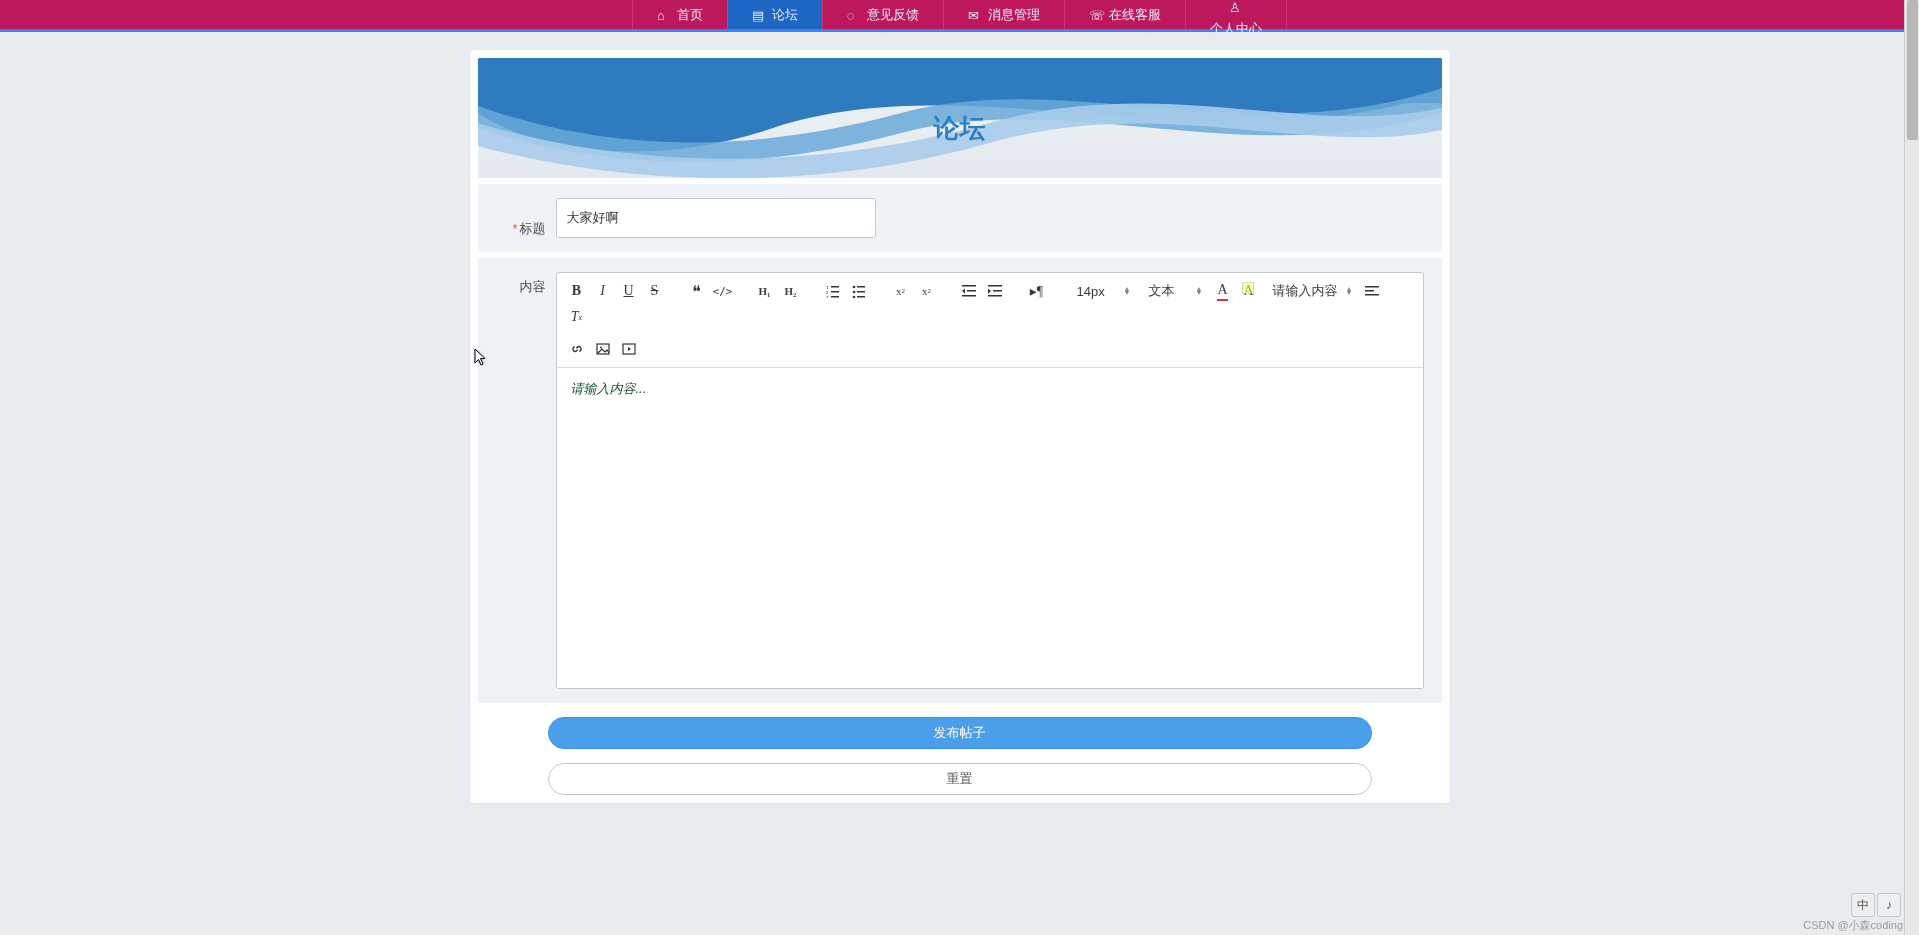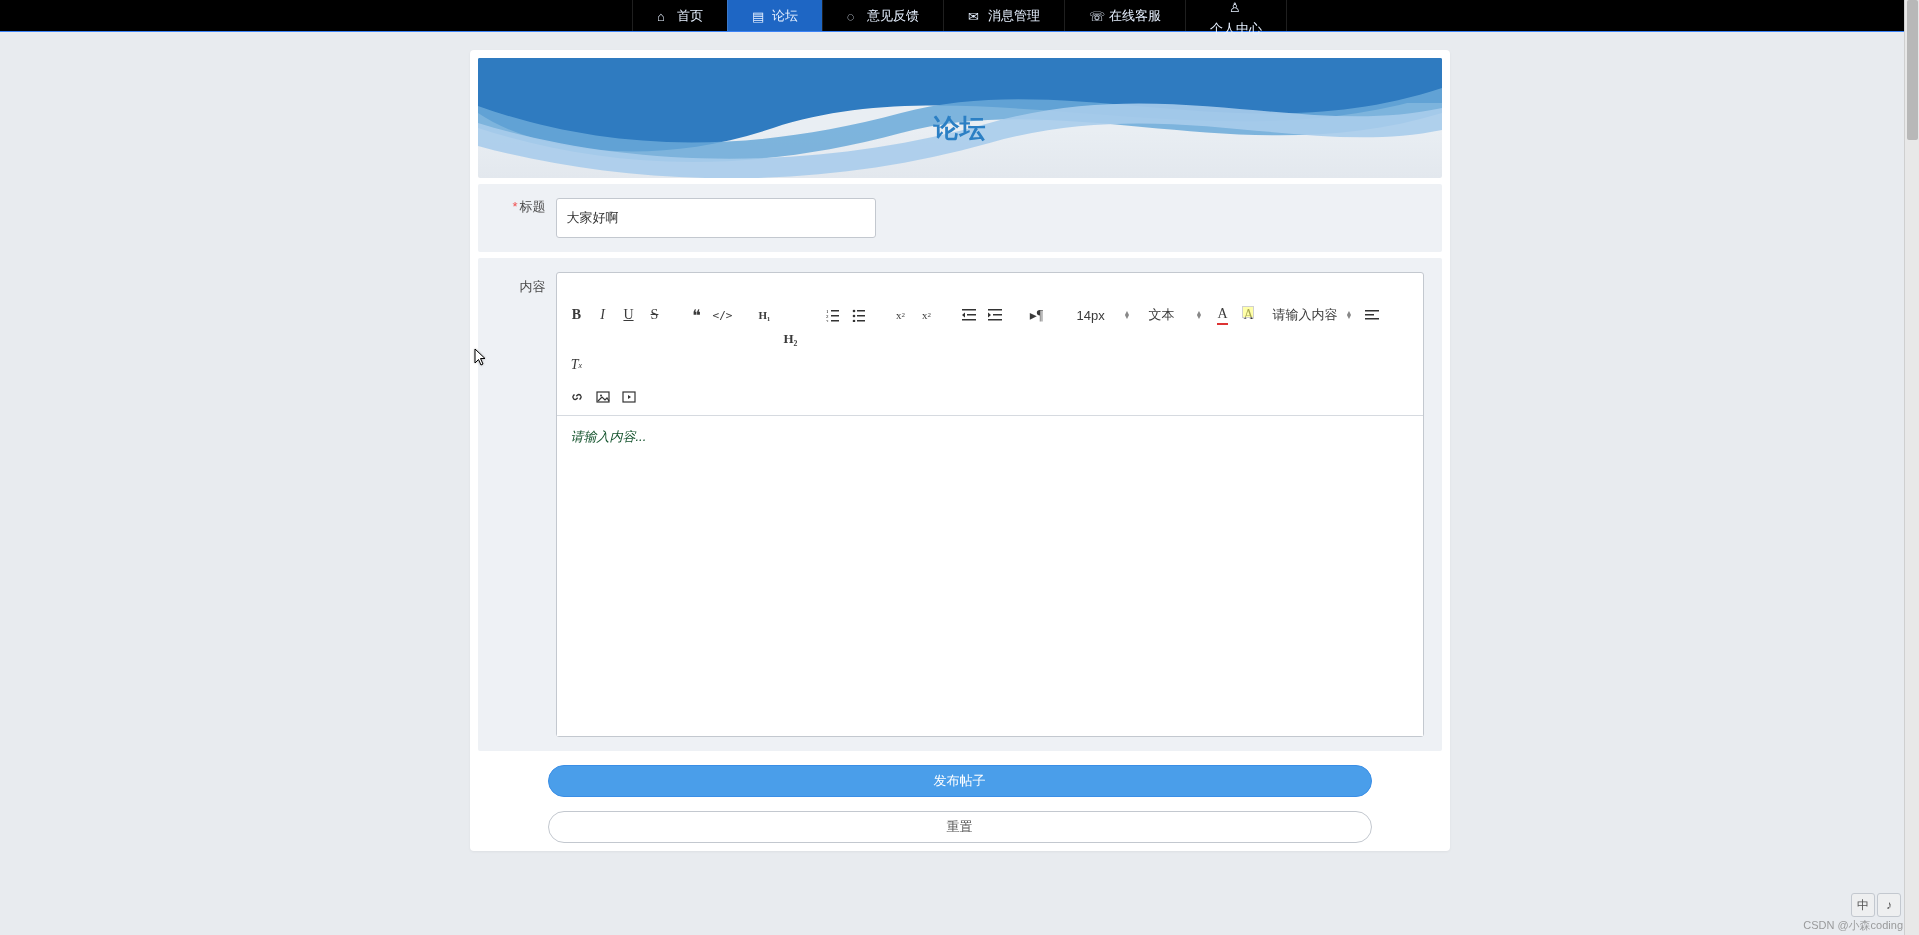--- a/index.html
+++ b/index.html
@@ -8,25 +8,25 @@
     font-family: "Microsoft YaHei", Arial, sans-serif;
     background: #e8ebef;
     color: #555;
     font-size: 14px;
     overflow: hidden;
     position: relative;
   }
   
   .topnav {
     height: 32px;
-    background: #000000;
+    background: #be185d;
     display: flex;
     justify-content: center;
     align-items: stretch;
-    border-bottom: 1px solid #3b82f6;
+    border-bottom: 3px solid #3b82f6;
   }
   .topnav-inner {
     display: flex;
     height: 100%;
   }
   .nav-item {
     display: flex;
     align-items: center;
     gap: 6px;
     padding: 0 24px;
@@ -98,21 +98,21 @@
     color: #2b7fc4;
   }
 
   
   .form-block {
     background: #eef1f5;
     border-radius: 2px;
     margin-top: 6px;
     padding: 14px 18px;
     display: flex;
-    align-items: flex-start;
+    align-items: flex-end;
     gap: 10px;
   }
   .form-block.big { align-items: flex-start; }
   .lbl {
     width: 50px;
     text-align: right;
     font-size: 13px;
     color: #4a4a4a;
     flex-shrink: 0;
   }
@@ -318,21 +318,21 @@
       <div class="toolbar">
         <span class="tb-btn" style="font-weight:bold;">B</span>
         <span class="tb-btn" style="font-style:italic;">I</span>
         <span class="tb-btn" style="text-decoration:underline;">U</span>
         <span class="tb-btn" style="text-decoration:line-through;">S</span>
         <span class="tb-sep"></span>
         <span class="tb-btn" style="font-size:16px;">❝</span>
         <span class="tb-btn" style="font-family:monospace;font-size:11px;">&lt;/&gt;</span>
         <span class="tb-sep"></span>
         <span class="tb-btn" style="font-weight:bold;font-size:11px;">H₁</span>
-        <span class="tb-btn" style="font-weight:bold;font-size:13px;margin-top:48px;">H₂</span>
+        <span class="tb-btn" style="font-weight:bold;font-size:11px;">H₂</span>
         <span class="tb-sep"></span>
         <span class="tb-btn">
           <svg width="14" height="14">
               <text x="0" y="5" font-size="5">1</text>
               <rect x="5" y="2" width="8" height="1.5" fill="#333"></rect>
               <text x="0" y="10" font-size="5">2</text>
               <rect x="5" y="7" width="8" height="1.5" fill="#333"></rect>
               <text x="0" y="15" font-size="5">3</text>
               <rect x="5" y="12" width="8" height="1.5" fill="#333"></rect>
             </svg>

